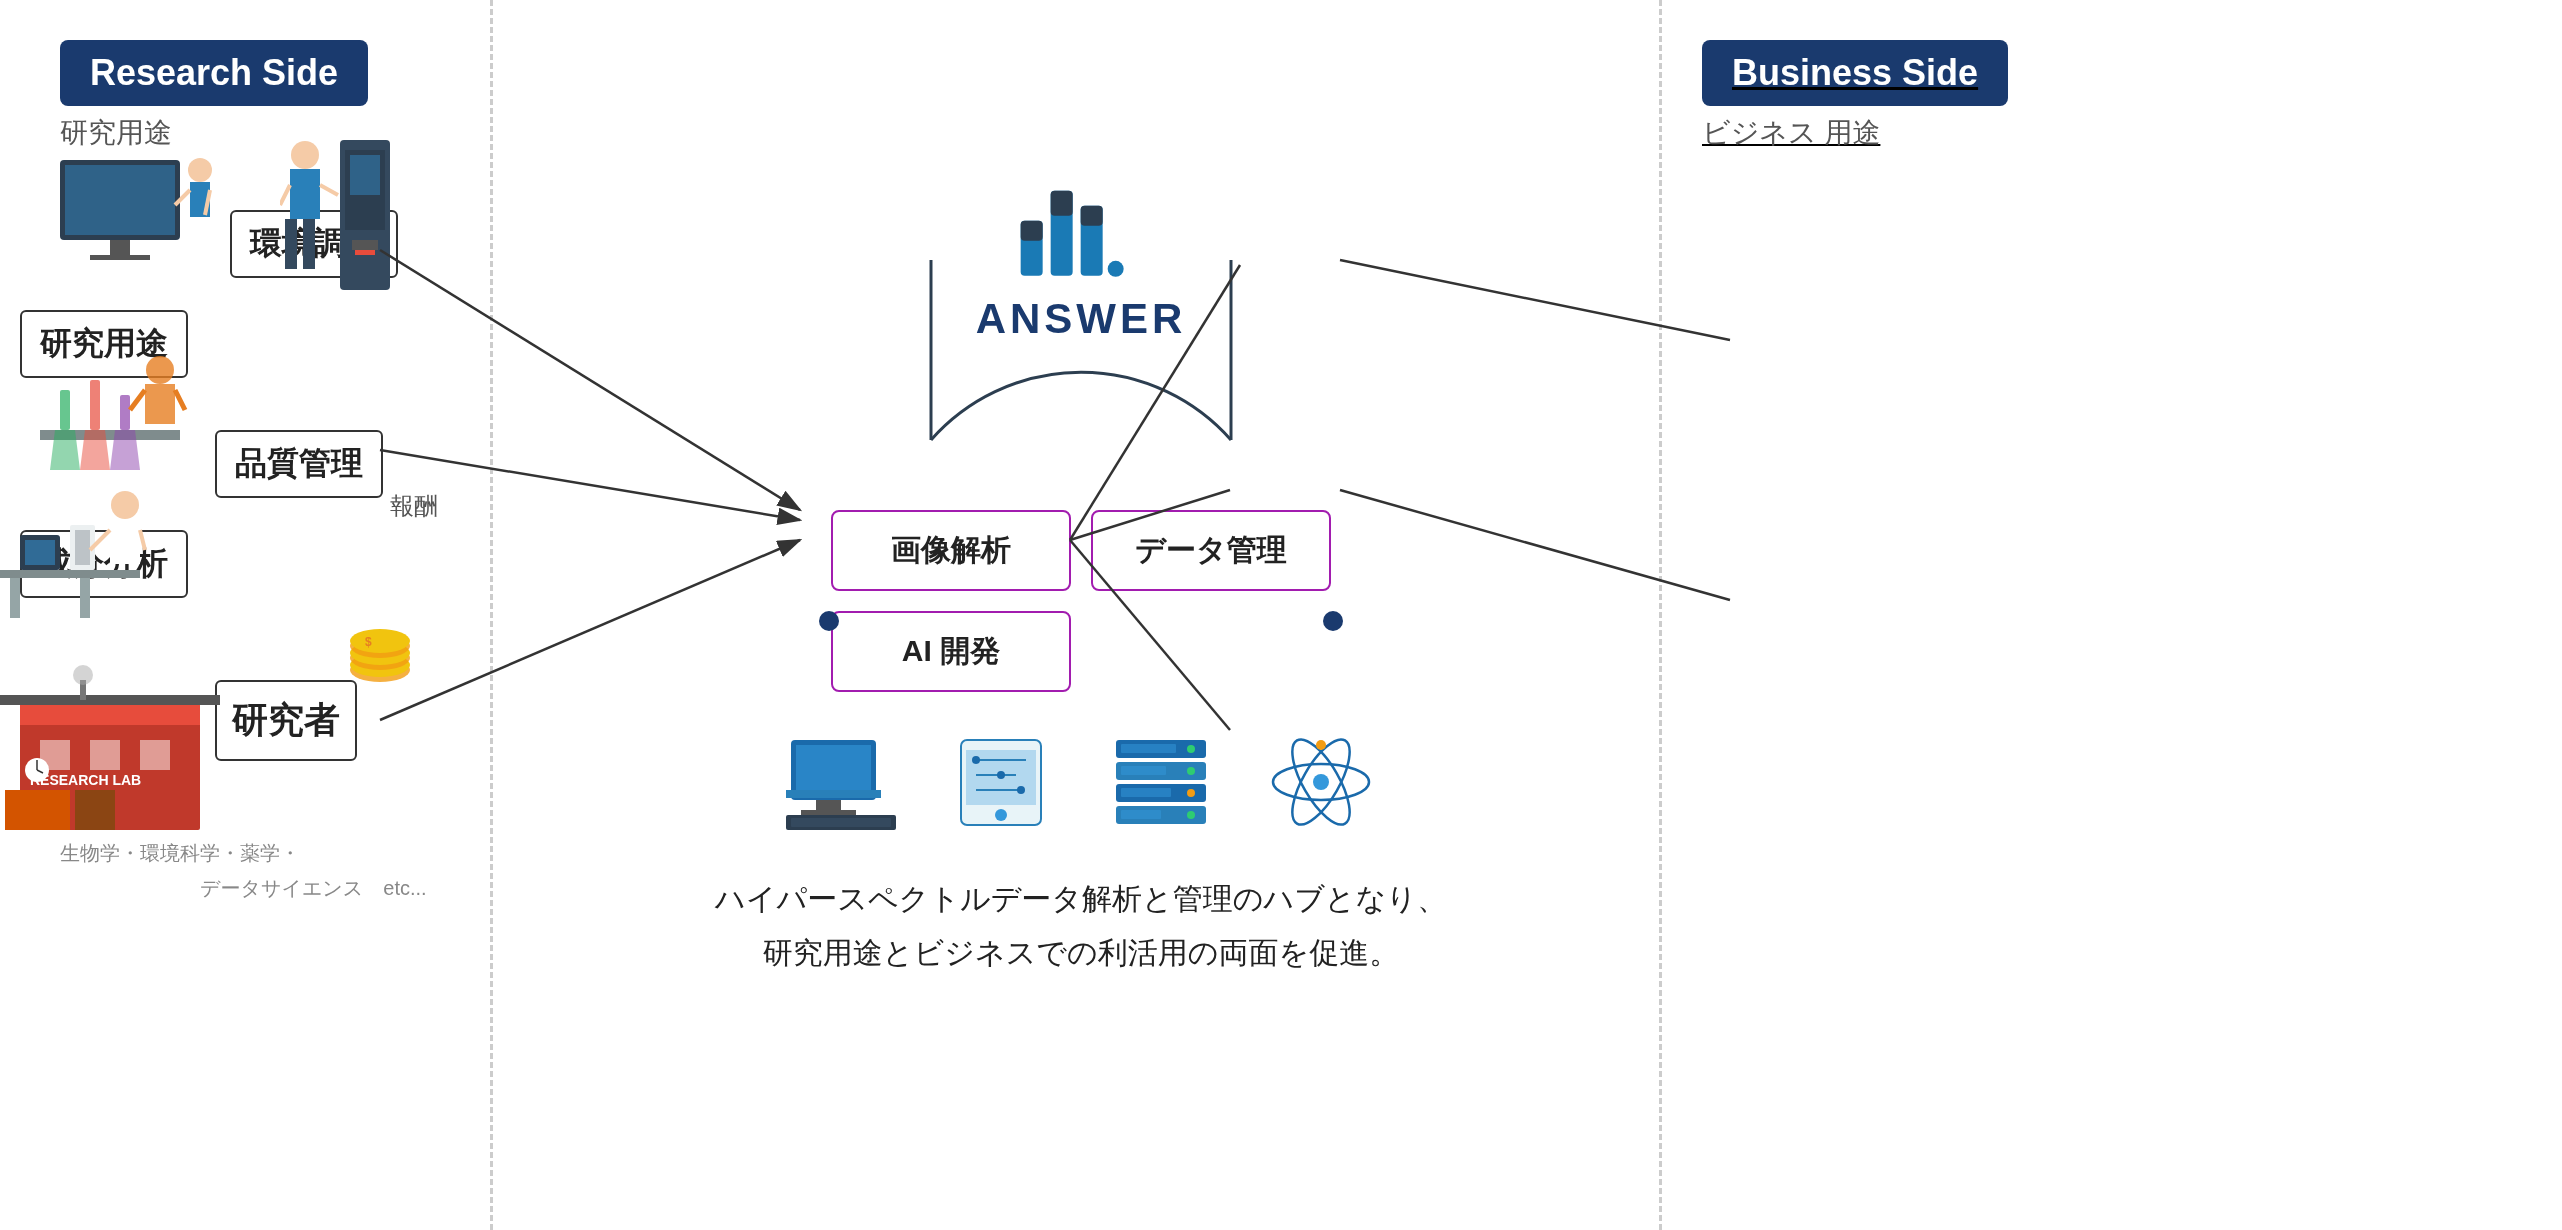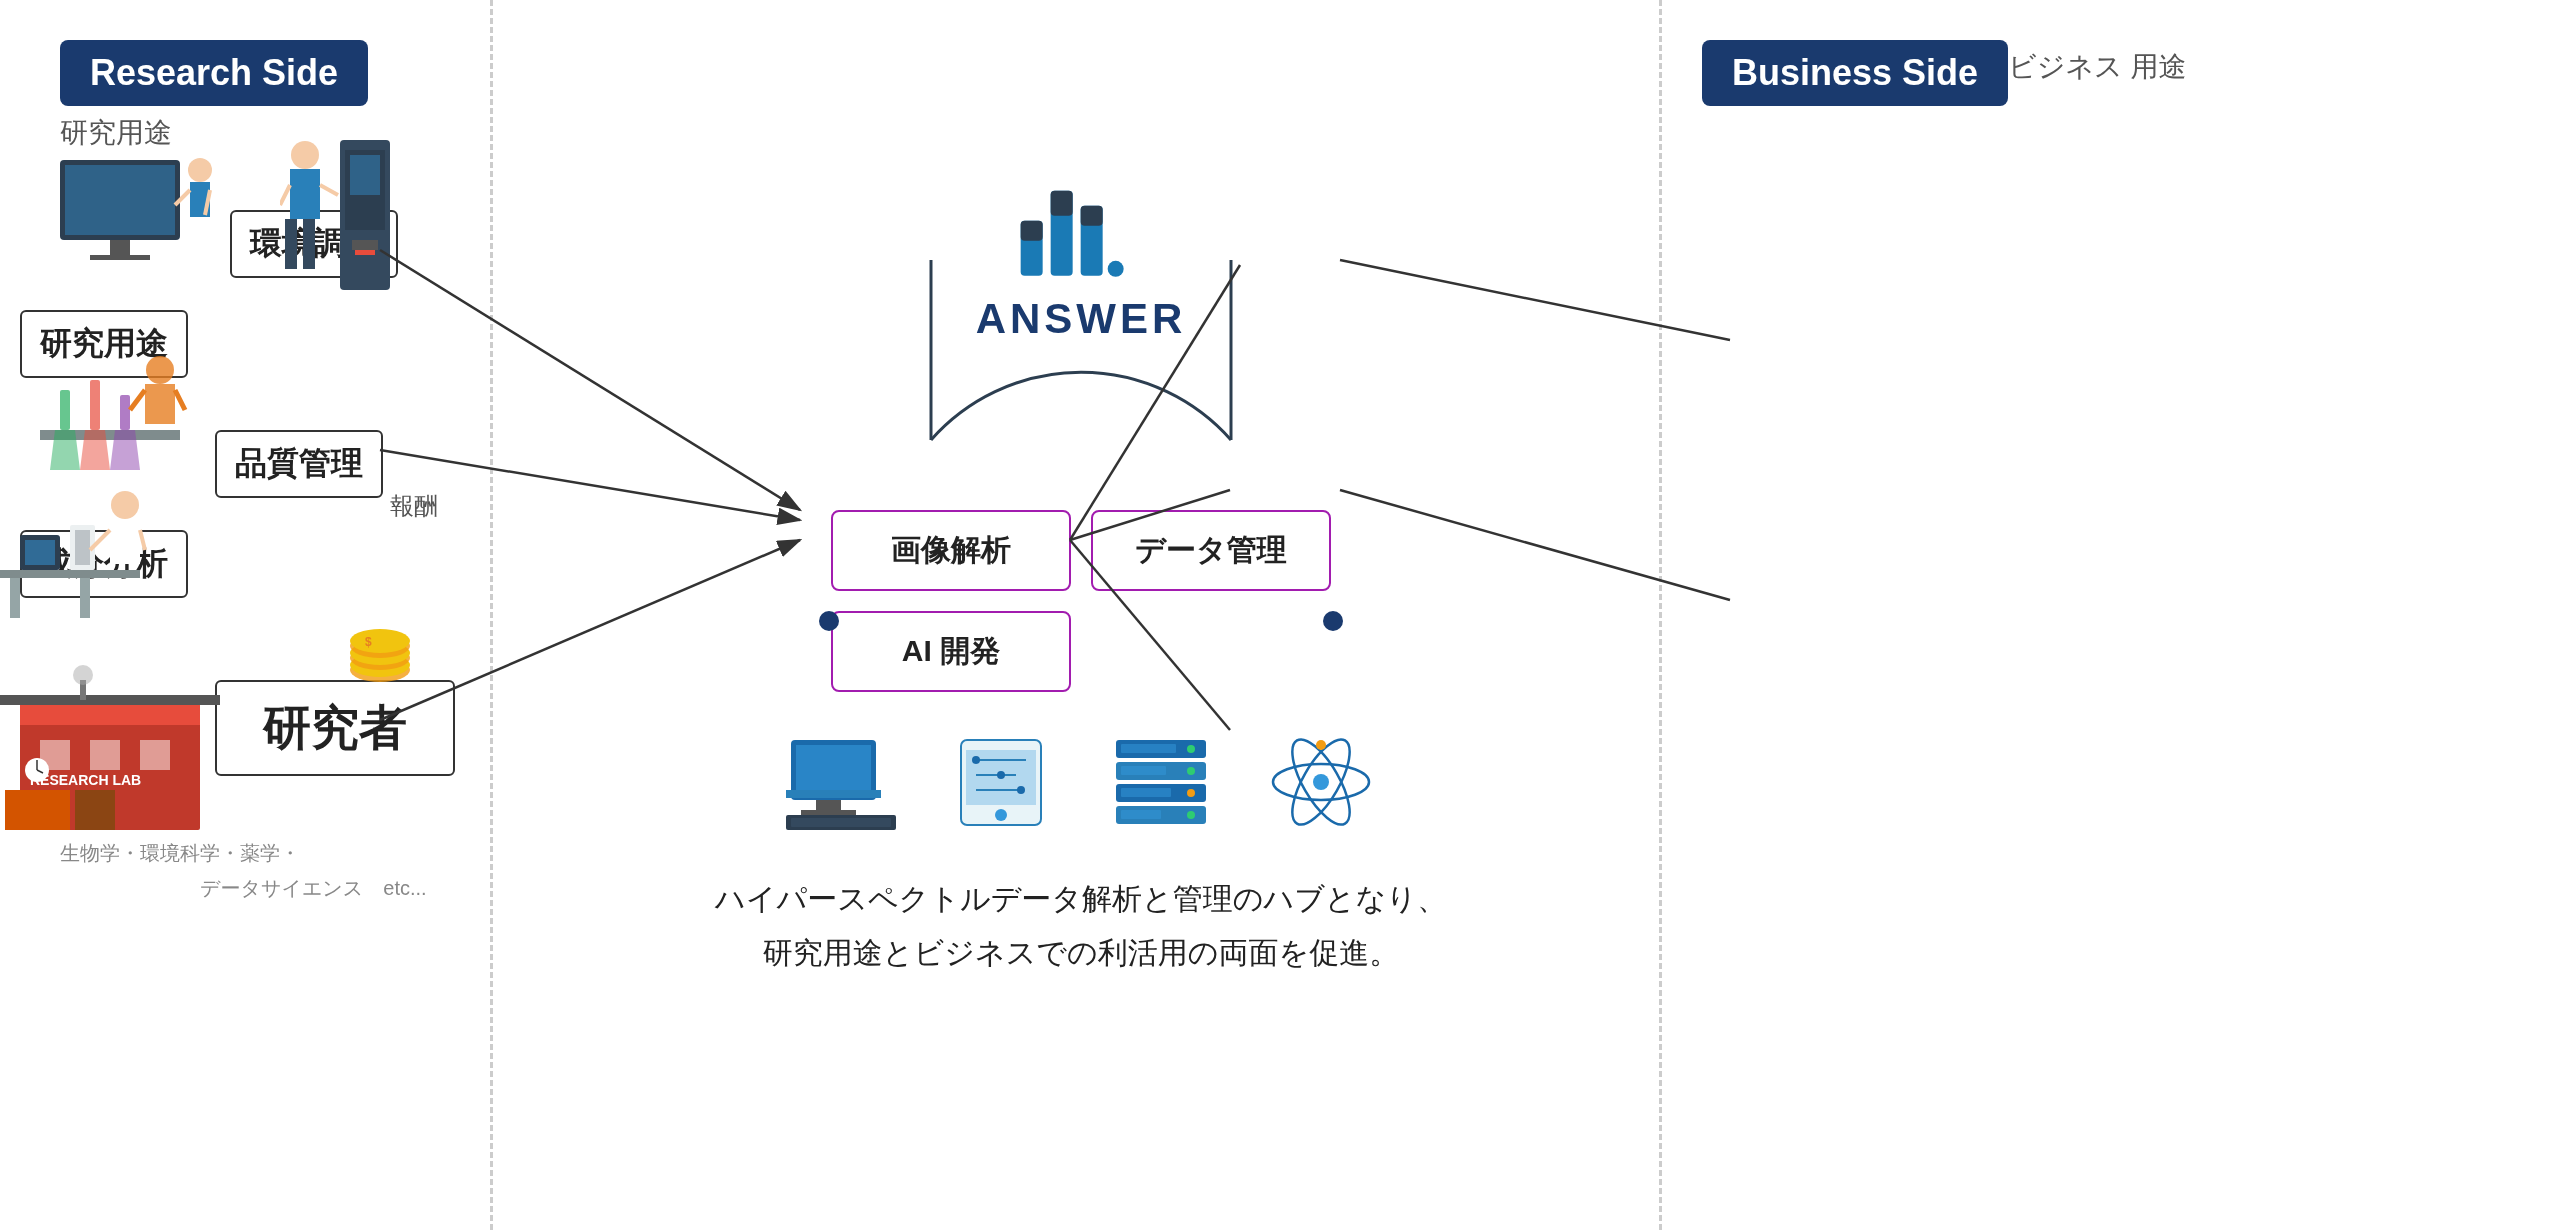--- a/index.html
+++ b/index.html
@@ -229,21 +229,21 @@
       研究用途
     </div>
     <div class="research-item" style="top:430px; left:215px;">
       品質管理
     </div>
     <div class="research-item" style="top:530px; left:20px;">
       成分分析
     </div>
 
     
-    <div class="research-item" style="top:680px; left:215px; font-size:48px; padding:14px 46px;">
+    <div class="research-item" style="top:680px; left:215px; font-size:36px; padding:14px 15px;">
       研究者
     </div>
 
     
     <div style="position:absolute; top:840px; left:60px; font-size:20px; color:#888;">
       生物学・環境科学・薬学・
     </div>
     <div style="position:absolute; top:875px; left:200px; font-size:20px; color:#888;">
       データサイエンス　etc...
     </div>
@@ -466,21 +466,21 @@
     <div class="center-bottom-text">
       <div>ハイパースペクトルデータ解析と管理のハブとなり、</div>
       <div>研究用途とビジネスでの利活用の両面を促進。</div>
     </div>
   </div>
 
   <div class="divider-right"></div>
 
   <div class="right-section">
 
-    <div style="display:flex; flex-direction:row; align-items:center; margin-bottom:20px;">
+    <div style="display:flex; flex-direction:column; align-items:flex-start; margin-bottom:20px;text-decoration:underline;">
       <span class="section-badge">Business Side</span>
       <span class="section-subtitle" style="text-align:right;">ビジネス 用途</span>
     </div>
 
   </div>
 
   <svg class="overlay-svg" viewBox="0 0 2562 1230">
 
     <defs>
       <marker id="arrowhead" markerWidth="10" markerHeight="7" refX="9" refY="3.5" orient="auto">

